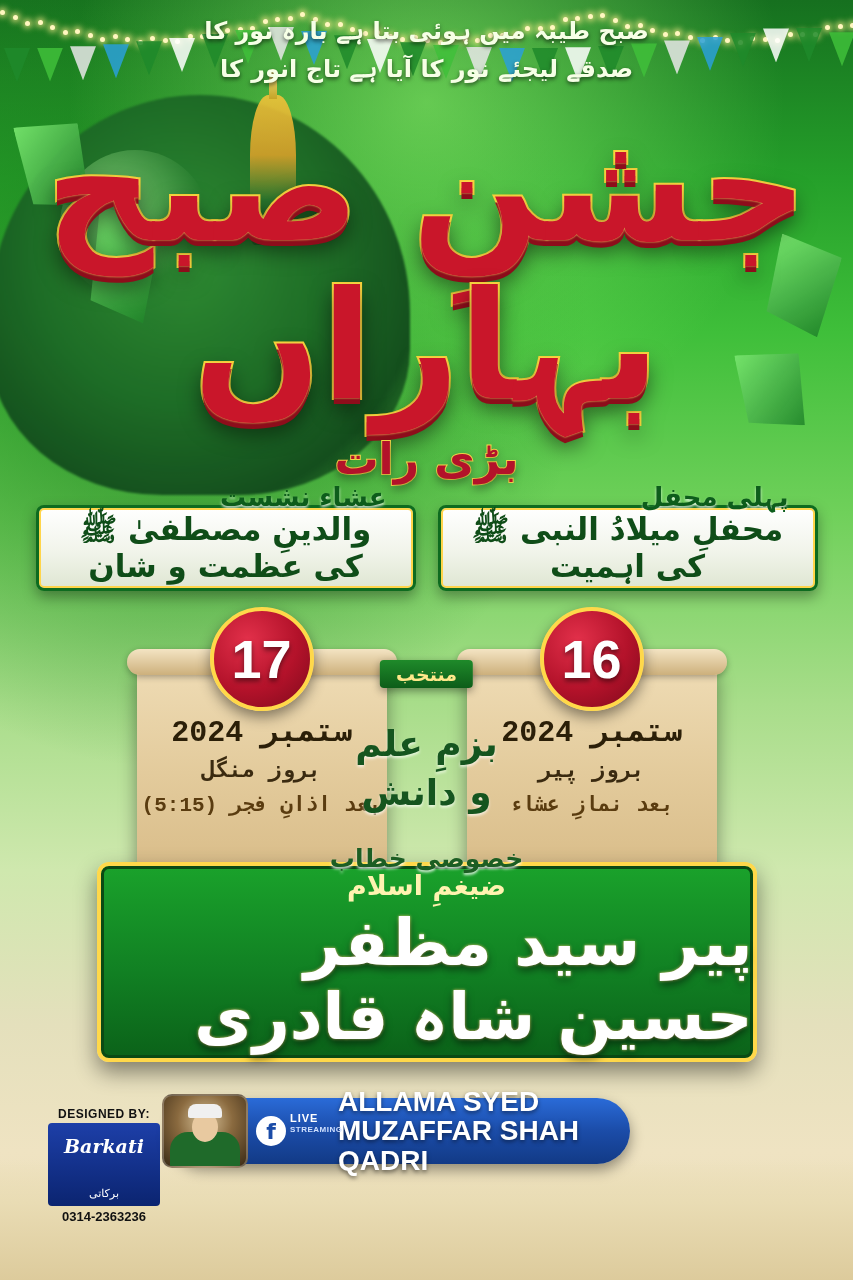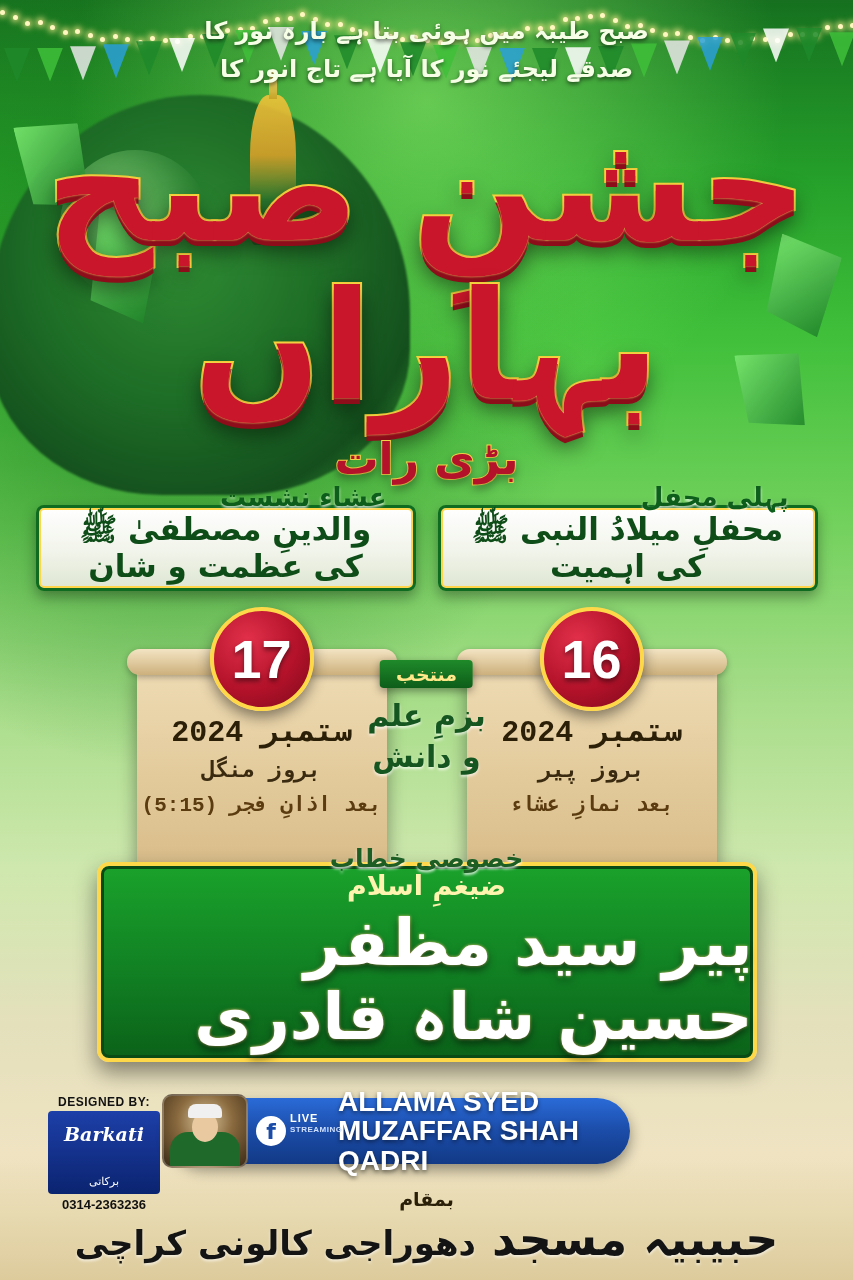--- a/index.html
+++ b/index.html
@@ -224,24 +224,24 @@
     font-family: "DejaVu Sans", sans-serif;
     font-weight: bold;
     font-size: 19px;
     padding: 3px 16px;
     border-radius: 4px;
     box-shadow: 0 3px 8px rgba(0,0,0,.4);
     direction: rtl;
   }
   .center-tag .bazm {
     direction: rtl;
-    margin-top: 8px;
-    font-family: "DejaVu Sans", sans-serif;
-    font-weight: bold;
-    font-size: 30px;
+    margin-top: 32px;
+    font-family: "DejaVu Sans", sans-serif;
+    font-weight: bold;
+    font-size: 36px;
     color: #15551f;
     line-height: 1.35;
     text-shadow: 0 2px 3px rgba(255,255,255,.7);
   }
 
   
   .speaker-panel {
     position: absolute; top: 862px; left: 50%;
     transform: translateX(-50%);
     width: 660px; height: 200px;
@@ -282,20 +282,21 @@
   
   .designer {
     position: absolute; left: 48px; top: 1095px;
     width: 112px;
     text-align: center;
     z-index: 9;
   }
   .designer .lbl {
     font-size: 12px; font-weight: bold; color: #111;
     letter-spacing: .5px;
+    margin-top: 12px;
   }
   .designer .brand {
     margin-top: 2px;
     background: linear-gradient(180deg,#1d3fa8,#0b2470);
     border-radius: 4px;
     color: #fff;
     padding: 12px 0 6px;
   }
   .designer .brand .b1 {
     font-family: "DejaVu Serif", serif;
@@ -577,21 +578,14 @@
     <div class="live-label">LIVE</div>
     <div class="live-sub">STREAMING</div>
     <div class="live-name">
       <div>ALLAMA SYED</div>
       <div>MUZAFFAR SHAH QADRI</div>
     </div>
   </div>
 
   <div class="ground"></div>
 
-  <div class="venue">
-    <div class="mosque-mark">بمقام</div>
-    <div class="venue-line">
-      <span>حبیبیہ مسجد</span>
-      <span class="small">دھوراجی کالونی کراچی</span>
-    </div>
-  </div>
 
 </div>
 
 </body></html>

